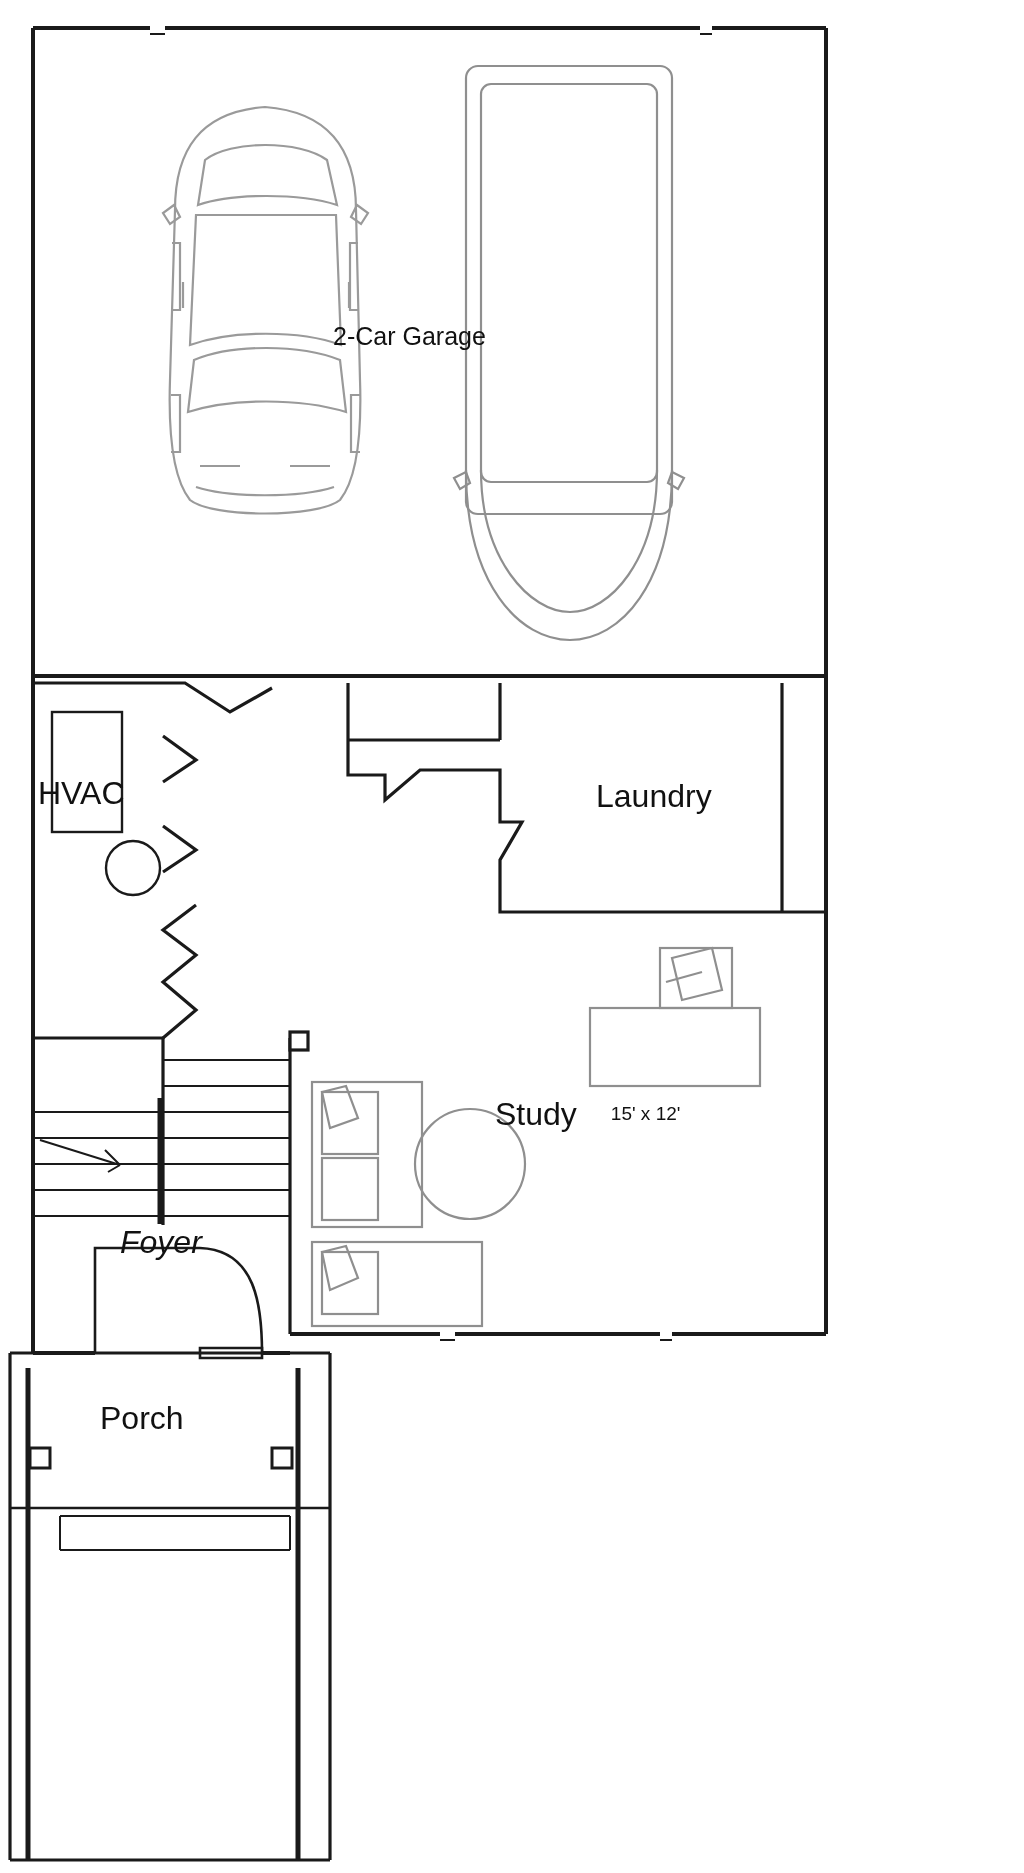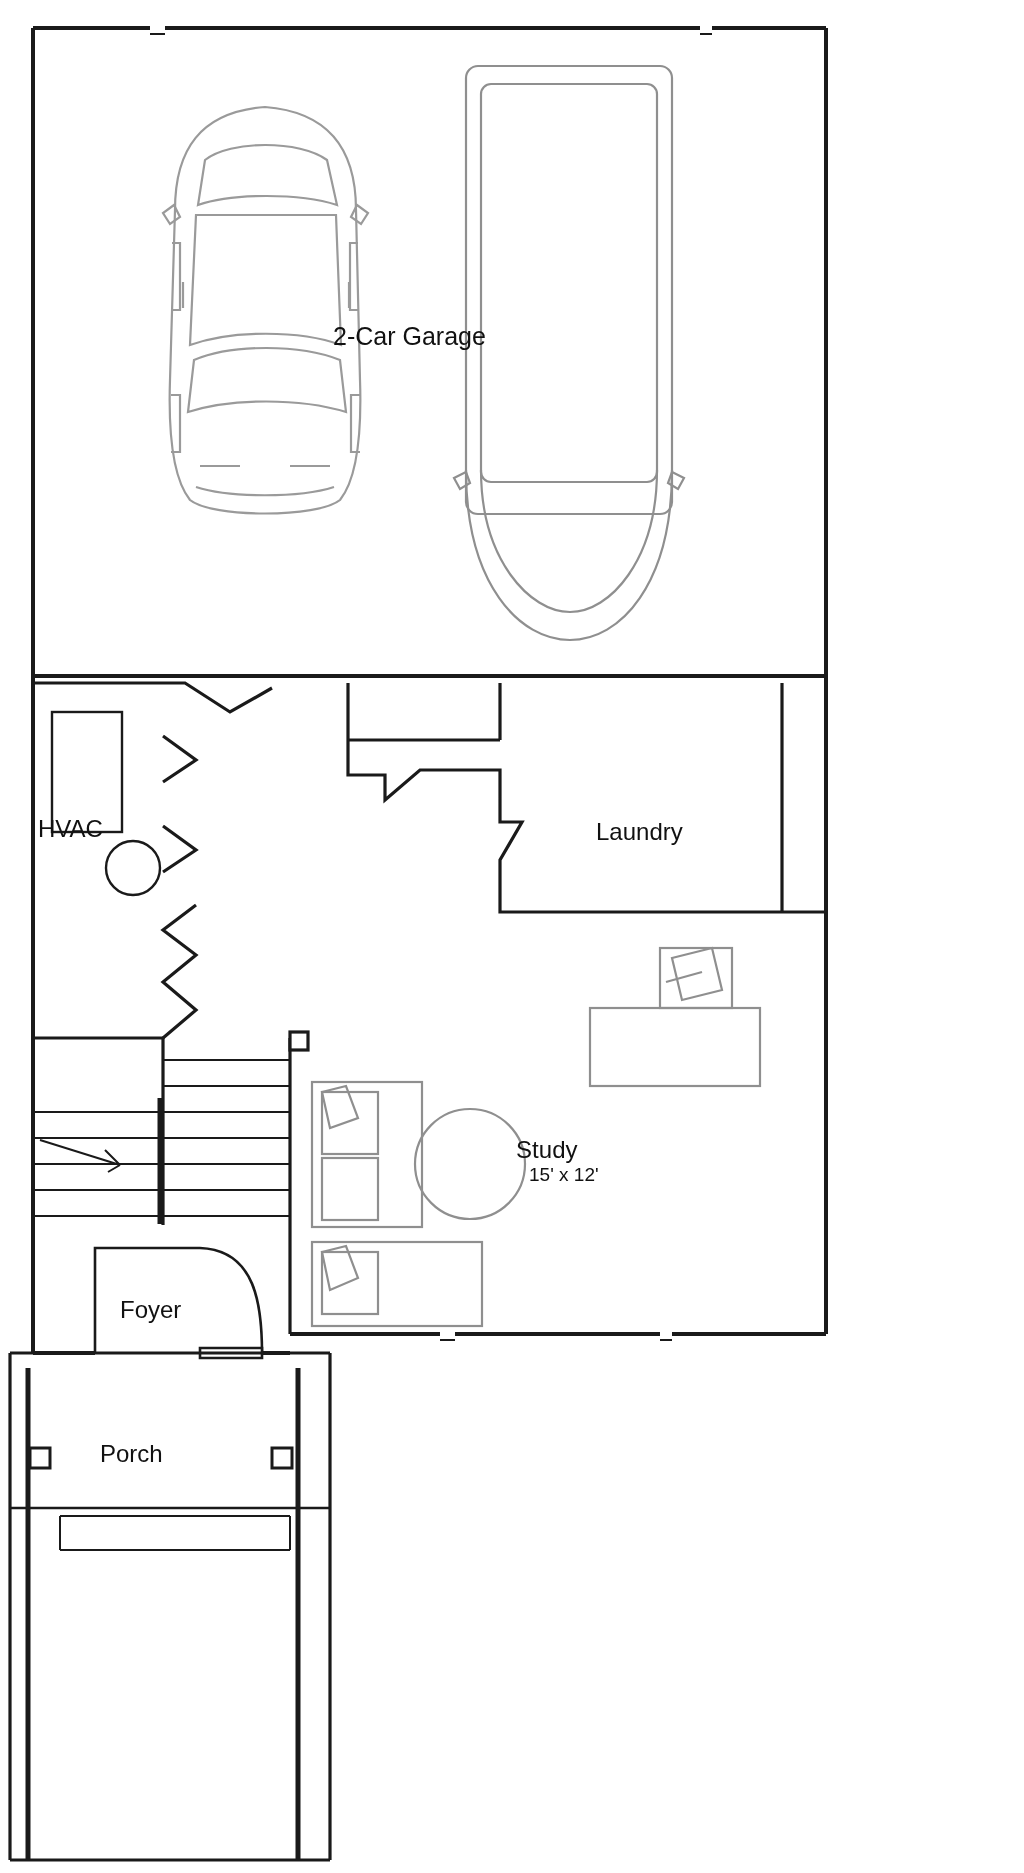--- a/index.html
+++ b/index.html
@@ -34,30 +34,29 @@
     color: #111111;
     font-family: "Liberation Sans", sans-serif;
     white-space: nowrap;
     text-align: center;
     line-height: 1.15;
   }
   .label-lg {
     font-size: 25px;
   }
   .label-md {
-    font-size: 24px;
-    margin-top: 40px;
+    font-size: 32px;
   }
   .label-dim {
     font-size: 19px;
     margin-left: 34px;
   }
   .label-stack {
     display: flex;
-    flex-direction: column;
+    flex-direction: row;
     align-items: center;
   }
 </style>
 </head>
 <body>
 
 <div id="floorplan-root">
 
   <svg class="plan" viewBox="0 0 1024 1873" xmlns="http://www.w3.org/2000/svg">
 
@@ -250,17 +249,17 @@
 
   <div class="room-label label-md" style="left:38px; top:775px;">HVAC</div>
 
   <div class="room-label label-md" style="left:596px; top:778px;">Laundry</div>
 
   <div class="room-label label-stack" style="left:495px; top:1096px;">
     <span class="label-md">Study</span>
     <span class="label-dim">15' x 12'</span>
   </div>
 
-  <div class="room-label label-md" style="left:120px; top:1256px;">Foyer</div>
+  <div class="room-label label-md" style="left:120px; top:1224px;font-style:italic;">Foyer</div>
 
   <div class="room-label label-md" style="left:100px; top:1400px;">Porch</div>
 
 </div>
 
 </body></html>

